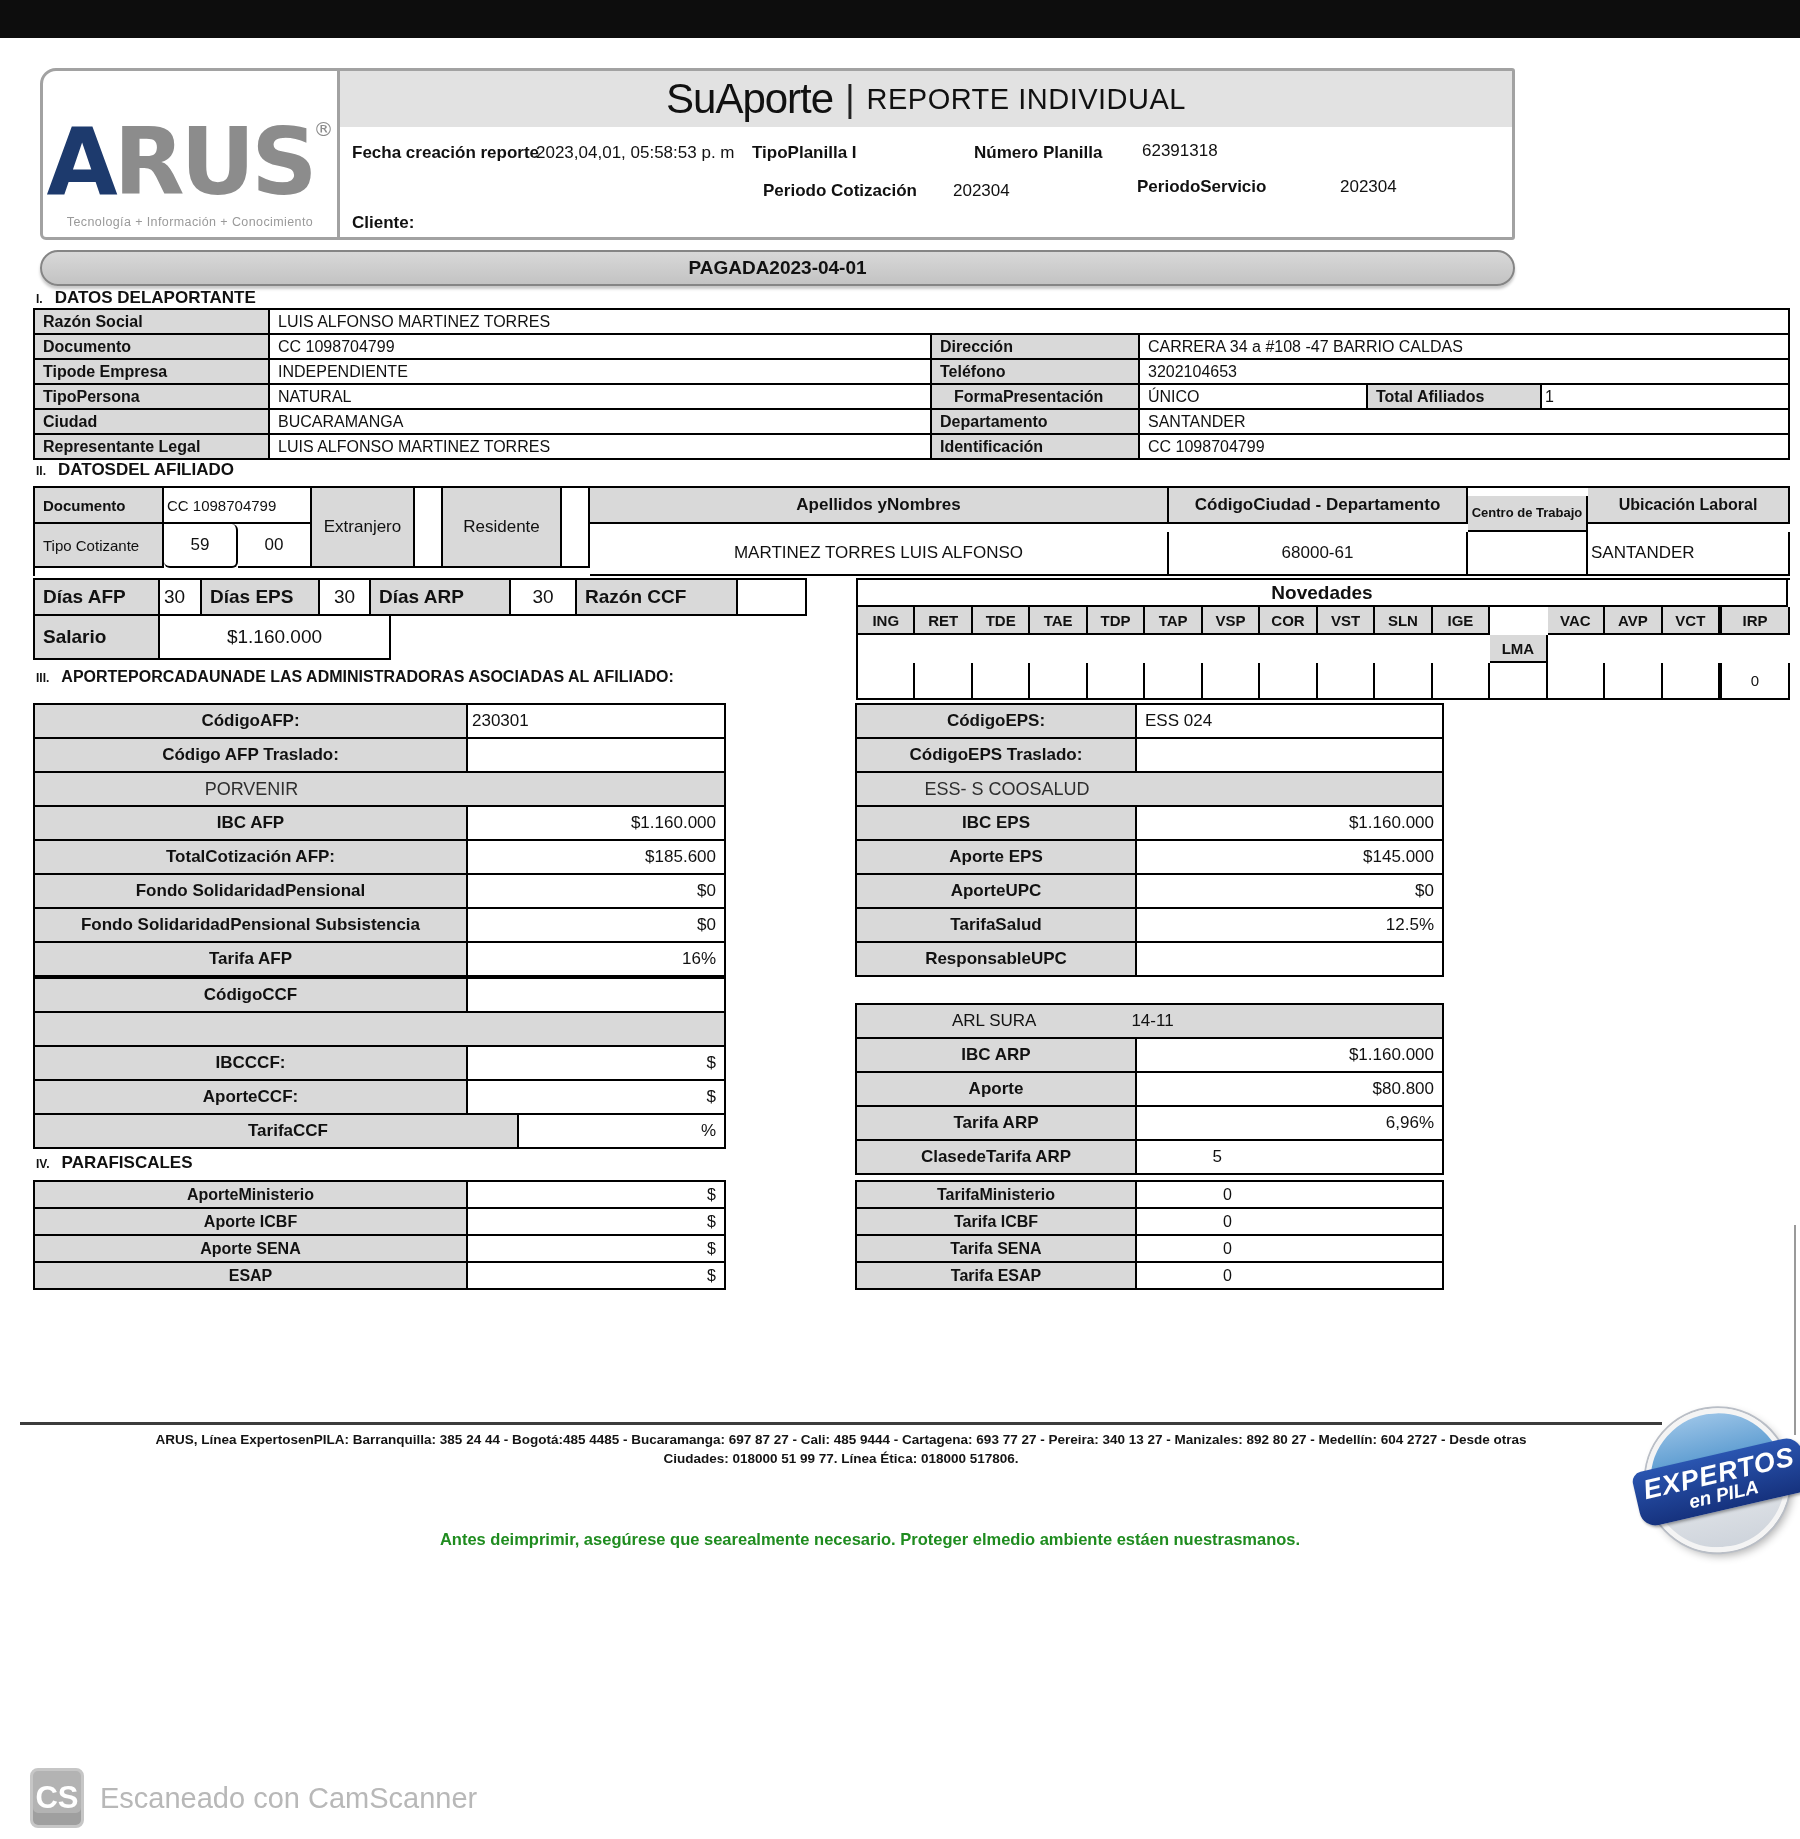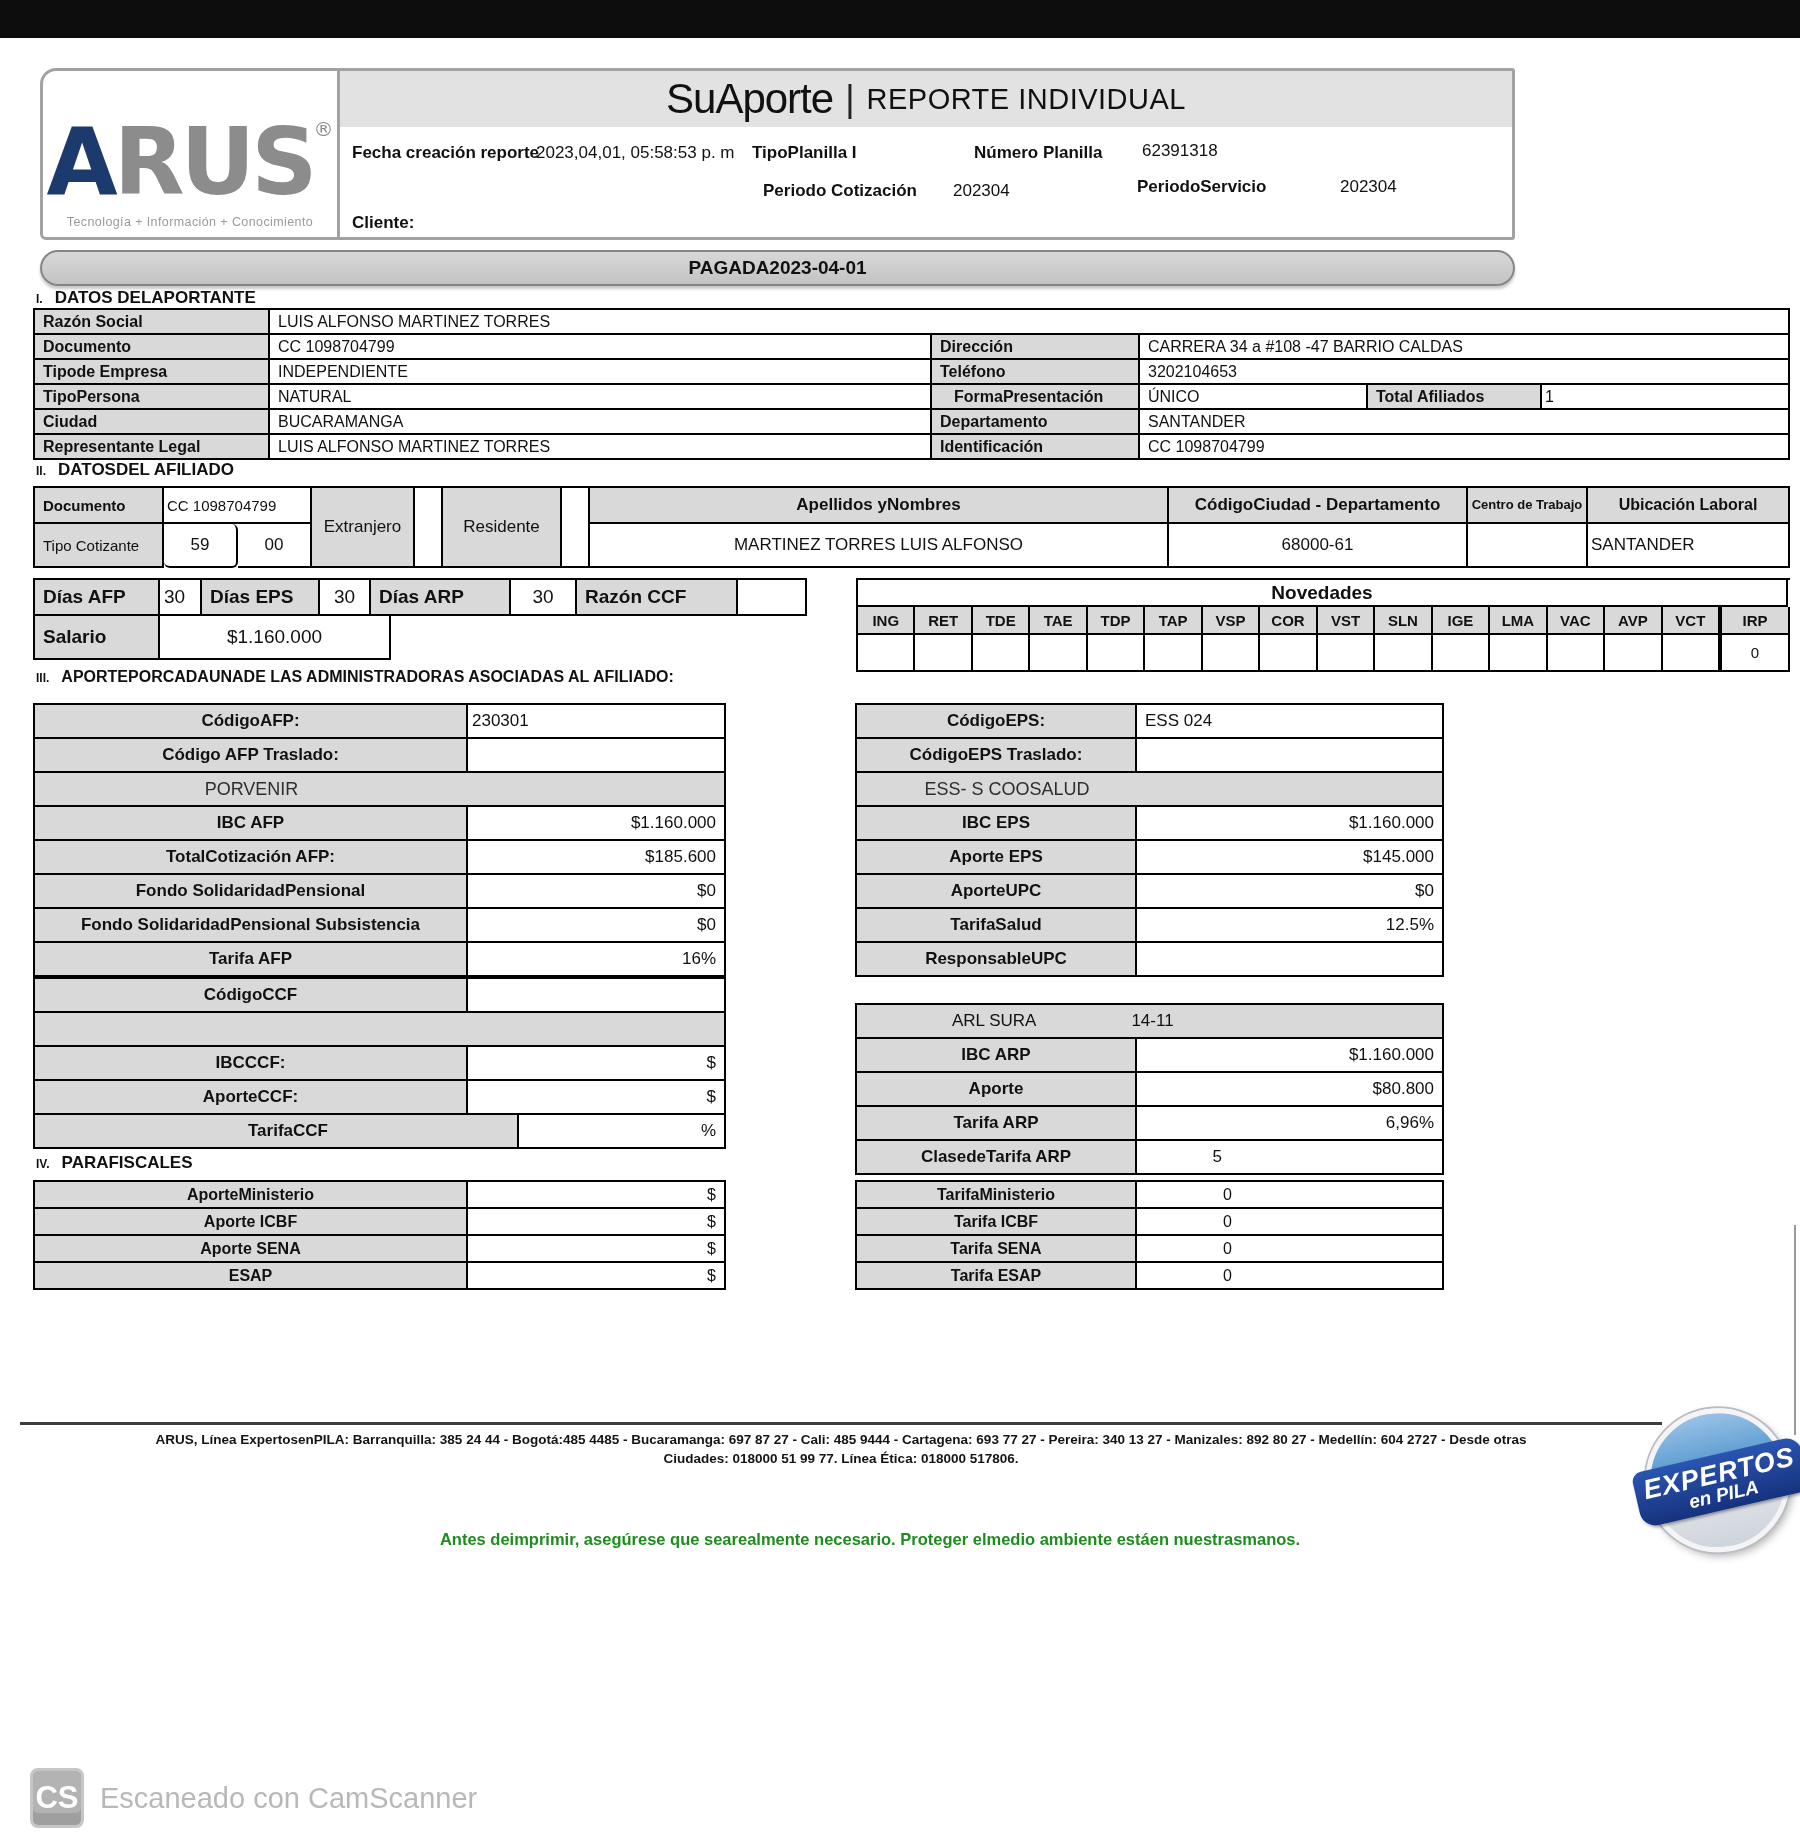--- a/index.html
+++ b/index.html
@@ -39,21 +39,21 @@
   .td{border-right:2px solid #000;border-bottom:2px solid #000;box-sizing:border-box;display:flex;align-items:center;padding:0 8px;white-space:nowrap;overflow:hidden;font-size:17px;background:#fff;}
   .g{background:#d9d9d9;font-weight:bold;}
   .gc{background:#d9d9d9;}
   .ctr{justify-content:center;text-align:center;padding:0 2px;}
   .rgt{justify-content:flex-end;}
 
   
   .t1 .td{height:25px;font-size:16px;}
   
   .t2 .td{font-size:17px;}
-  .small2{font-size:13px !important;white-space:normal !important;line-height:14px;text-align:right;justify-content:center;padding:0 2px;}
+  .small2{font-size:13px !important;white-space:normal !important;line-height:14px;text-align:right;justify-content:center;padding:0 2px;margin-top:8px;}
   
   .dias .td{height:36px;font-size:19px;}
   .dias .tr2 .td{height:44px;}
   
   .nov .tdt{height:27px;font-size:19px;font-weight:bold;justify-content:center;}
   .nov .th{height:28px;font-size:15px;}
   .nov .tv{height:37px;font-size:15px;}
   .irp{border-left:2px solid #000;}
   
   .t3 .td,.t4 .td,.t5 .td{height:34px;}
@@ -222,21 +222,21 @@
       <div class="td g ctr th" style="flex:1;">RET</div>
       <div class="td g ctr th" style="flex:1;">TDE</div>
       <div class="td g ctr th" style="flex:1;">TAE</div>
       <div class="td g ctr th" style="flex:1;">TDP</div>
       <div class="td g ctr th" style="flex:1;">TAP</div>
       <div class="td g ctr th" style="flex:1;">VSP</div>
       <div class="td g ctr th" style="flex:1;">COR</div>
       <div class="td g ctr th" style="flex:1;">VST</div>
       <div class="td g ctr th" style="flex:1;">SLN</div>
       <div class="td g ctr th" style="flex:1;">IGE</div>
-      <div class="td g ctr th" style="flex:1;">LMA</div>
+      <div class="td g ctr th" style="flex:1;margin-top:28px;">LMA</div>
       <div class="td g ctr th" style="flex:1;">VAC</div>
       <div class="td g ctr th" style="flex:1;">AVP</div>
       <div class="td g ctr th" style="flex:1;">VCT</div>
       <div class="td g ctr th irp" style="width:70px;">IRP</div>
     </div>
     <div class="tr">
       <div class="td ctr tv" style="flex:1;"></div>
       <div class="td ctr tv" style="flex:1;"></div>
       <div class="td ctr tv" style="flex:1;"></div>
       <div class="td ctr tv" style="flex:1;"></div>

